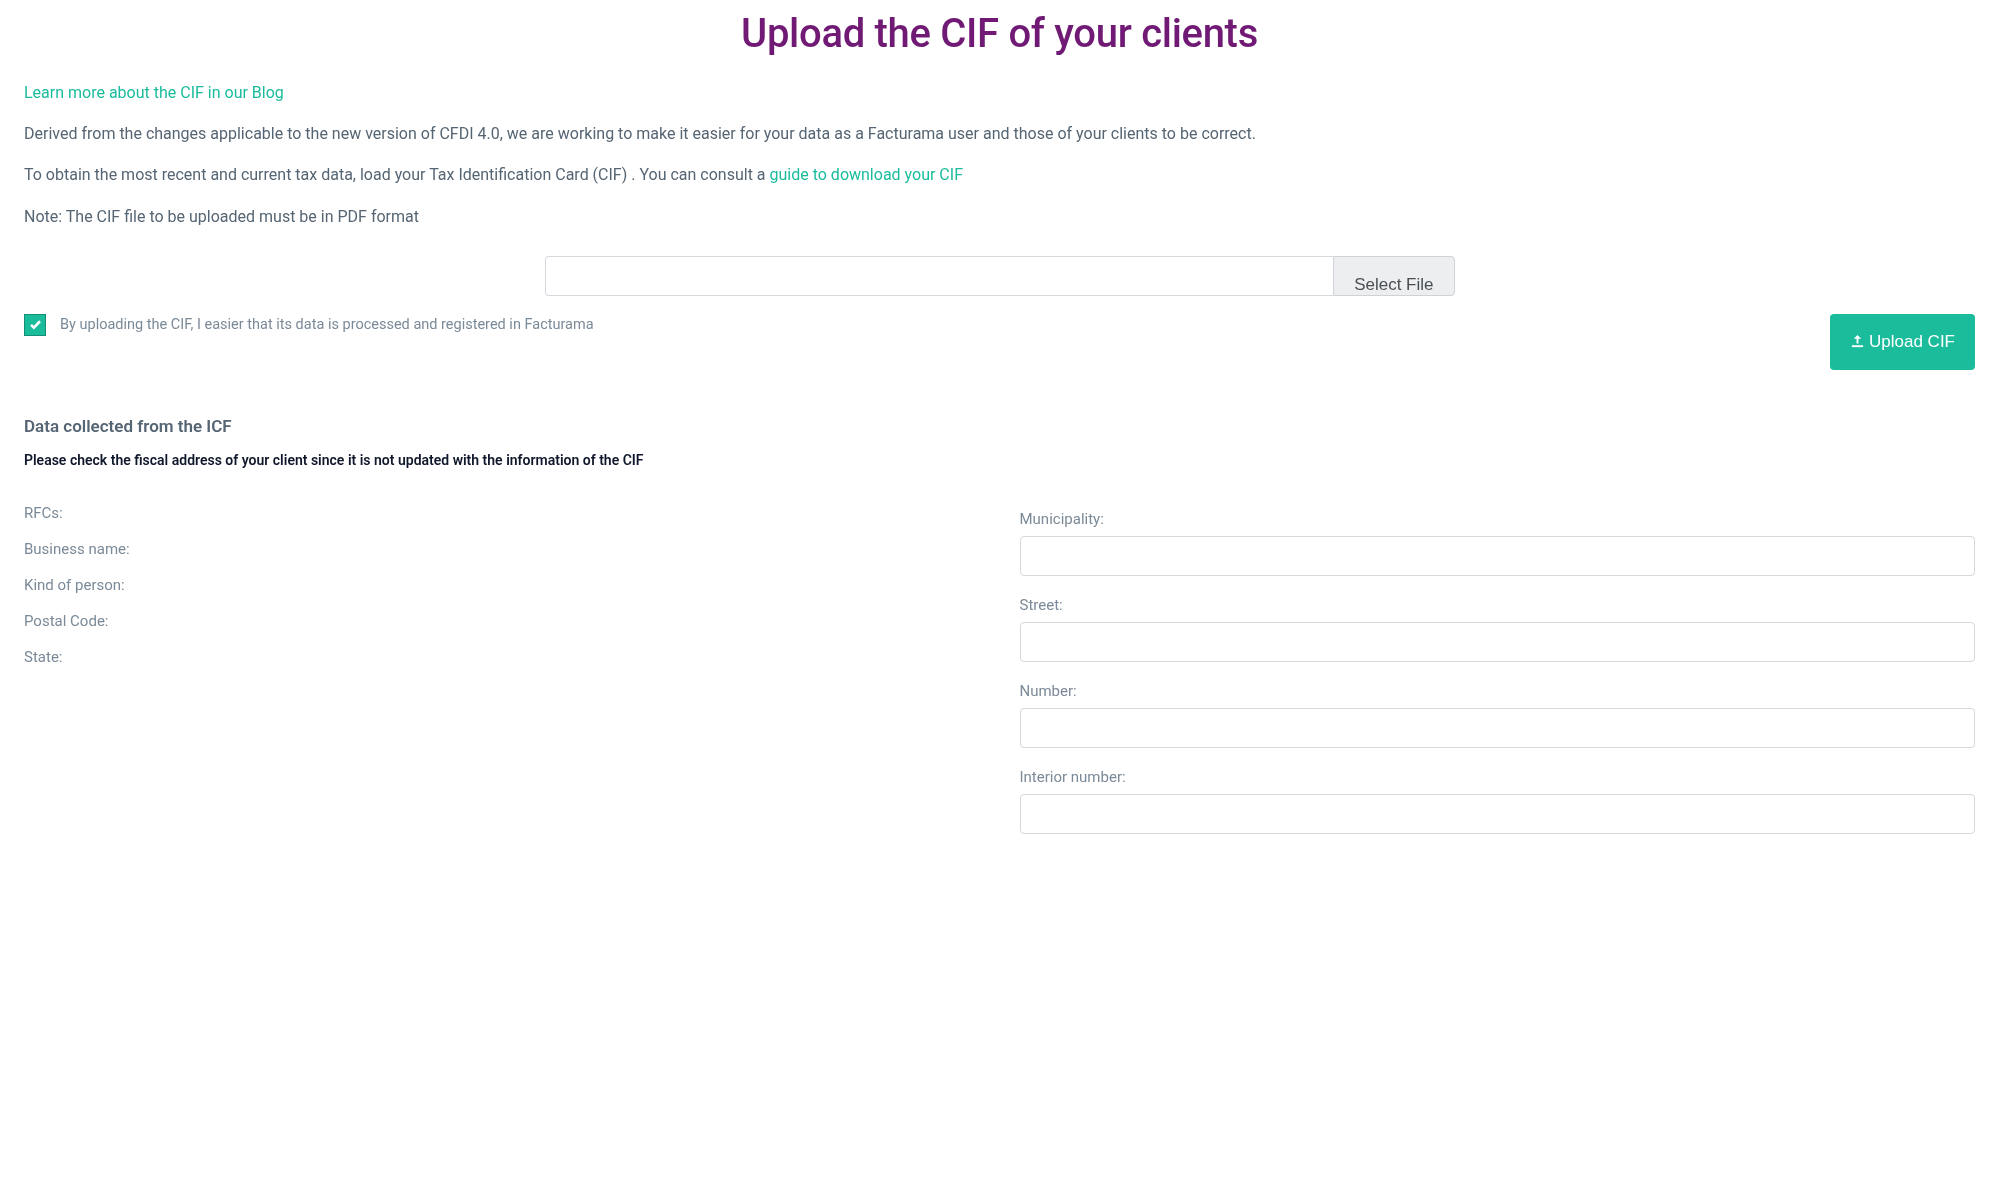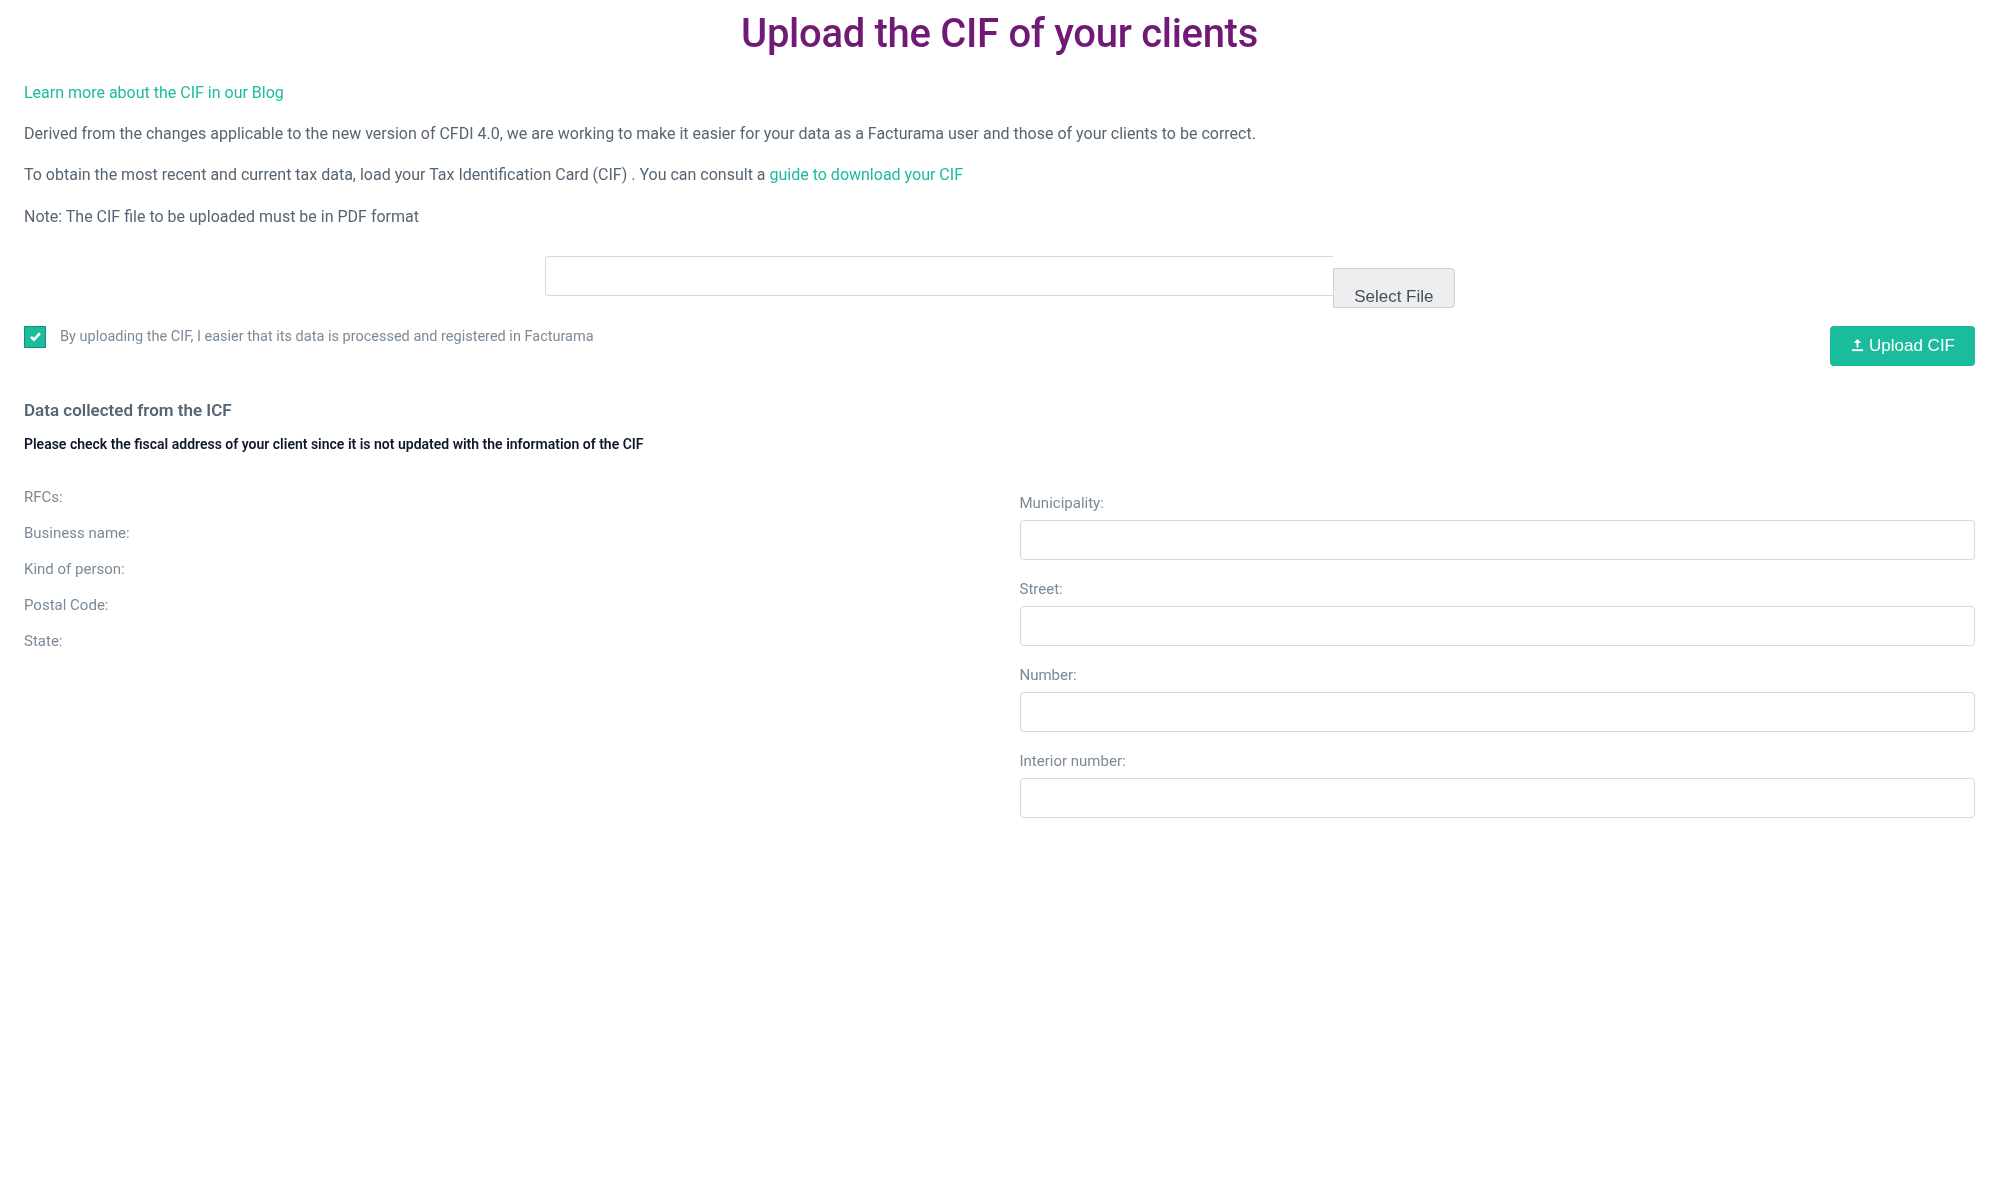--- a/index.html
+++ b/index.html
@@ -55,21 +55,20 @@
     }
     .file-btn {
       height: 40px;
       padding: 18px 20px;
       border: 1px solid #cfd3d7;
       background: #eceeef;
       color: #4a4f54;
       font-size: 17px;
       border-radius: 0 4px 4px 0;
       cursor: pointer;
-      margin-top: 12px;
     }
     .accept-upload-row {
       display: flex;
       justify-content: space-between;
       align-items: flex-start;
       margin-top: 10px;
     }
     .accept-wrap {
       display: flex;
       align-items: center;
@@ -94,37 +93,37 @@
     }
     .accept-text {
       font-size: 14.5px;
       color: #7b8a98;
     }
     .upload-btn {
       background: #1abc9c;
       color: #fff;
       border: none;
       border-radius: 4px;
-      padding: 10px 20px;
+      padding: 18px 20px;
       font-size: 17px;
       cursor: pointer;
       display: inline-flex;
       align-items: center;
       gap: 4px;
     }
     .upload-btn svg {
       width: 15px;
       height: 15px;
       fill: #fff;
     }
     .section-title {
       font-size: 17px;
       font-weight: 600;
       color: #566573;
-      margin-top: 34px;
+      margin-top: 46px;
     }
     .warning {
       color: #0f172a;
       font-size: 14px;
       font-weight: 600;
       margin-top: 16px;
     }
     .columns {
       display: flex;
       gap: 40px;

